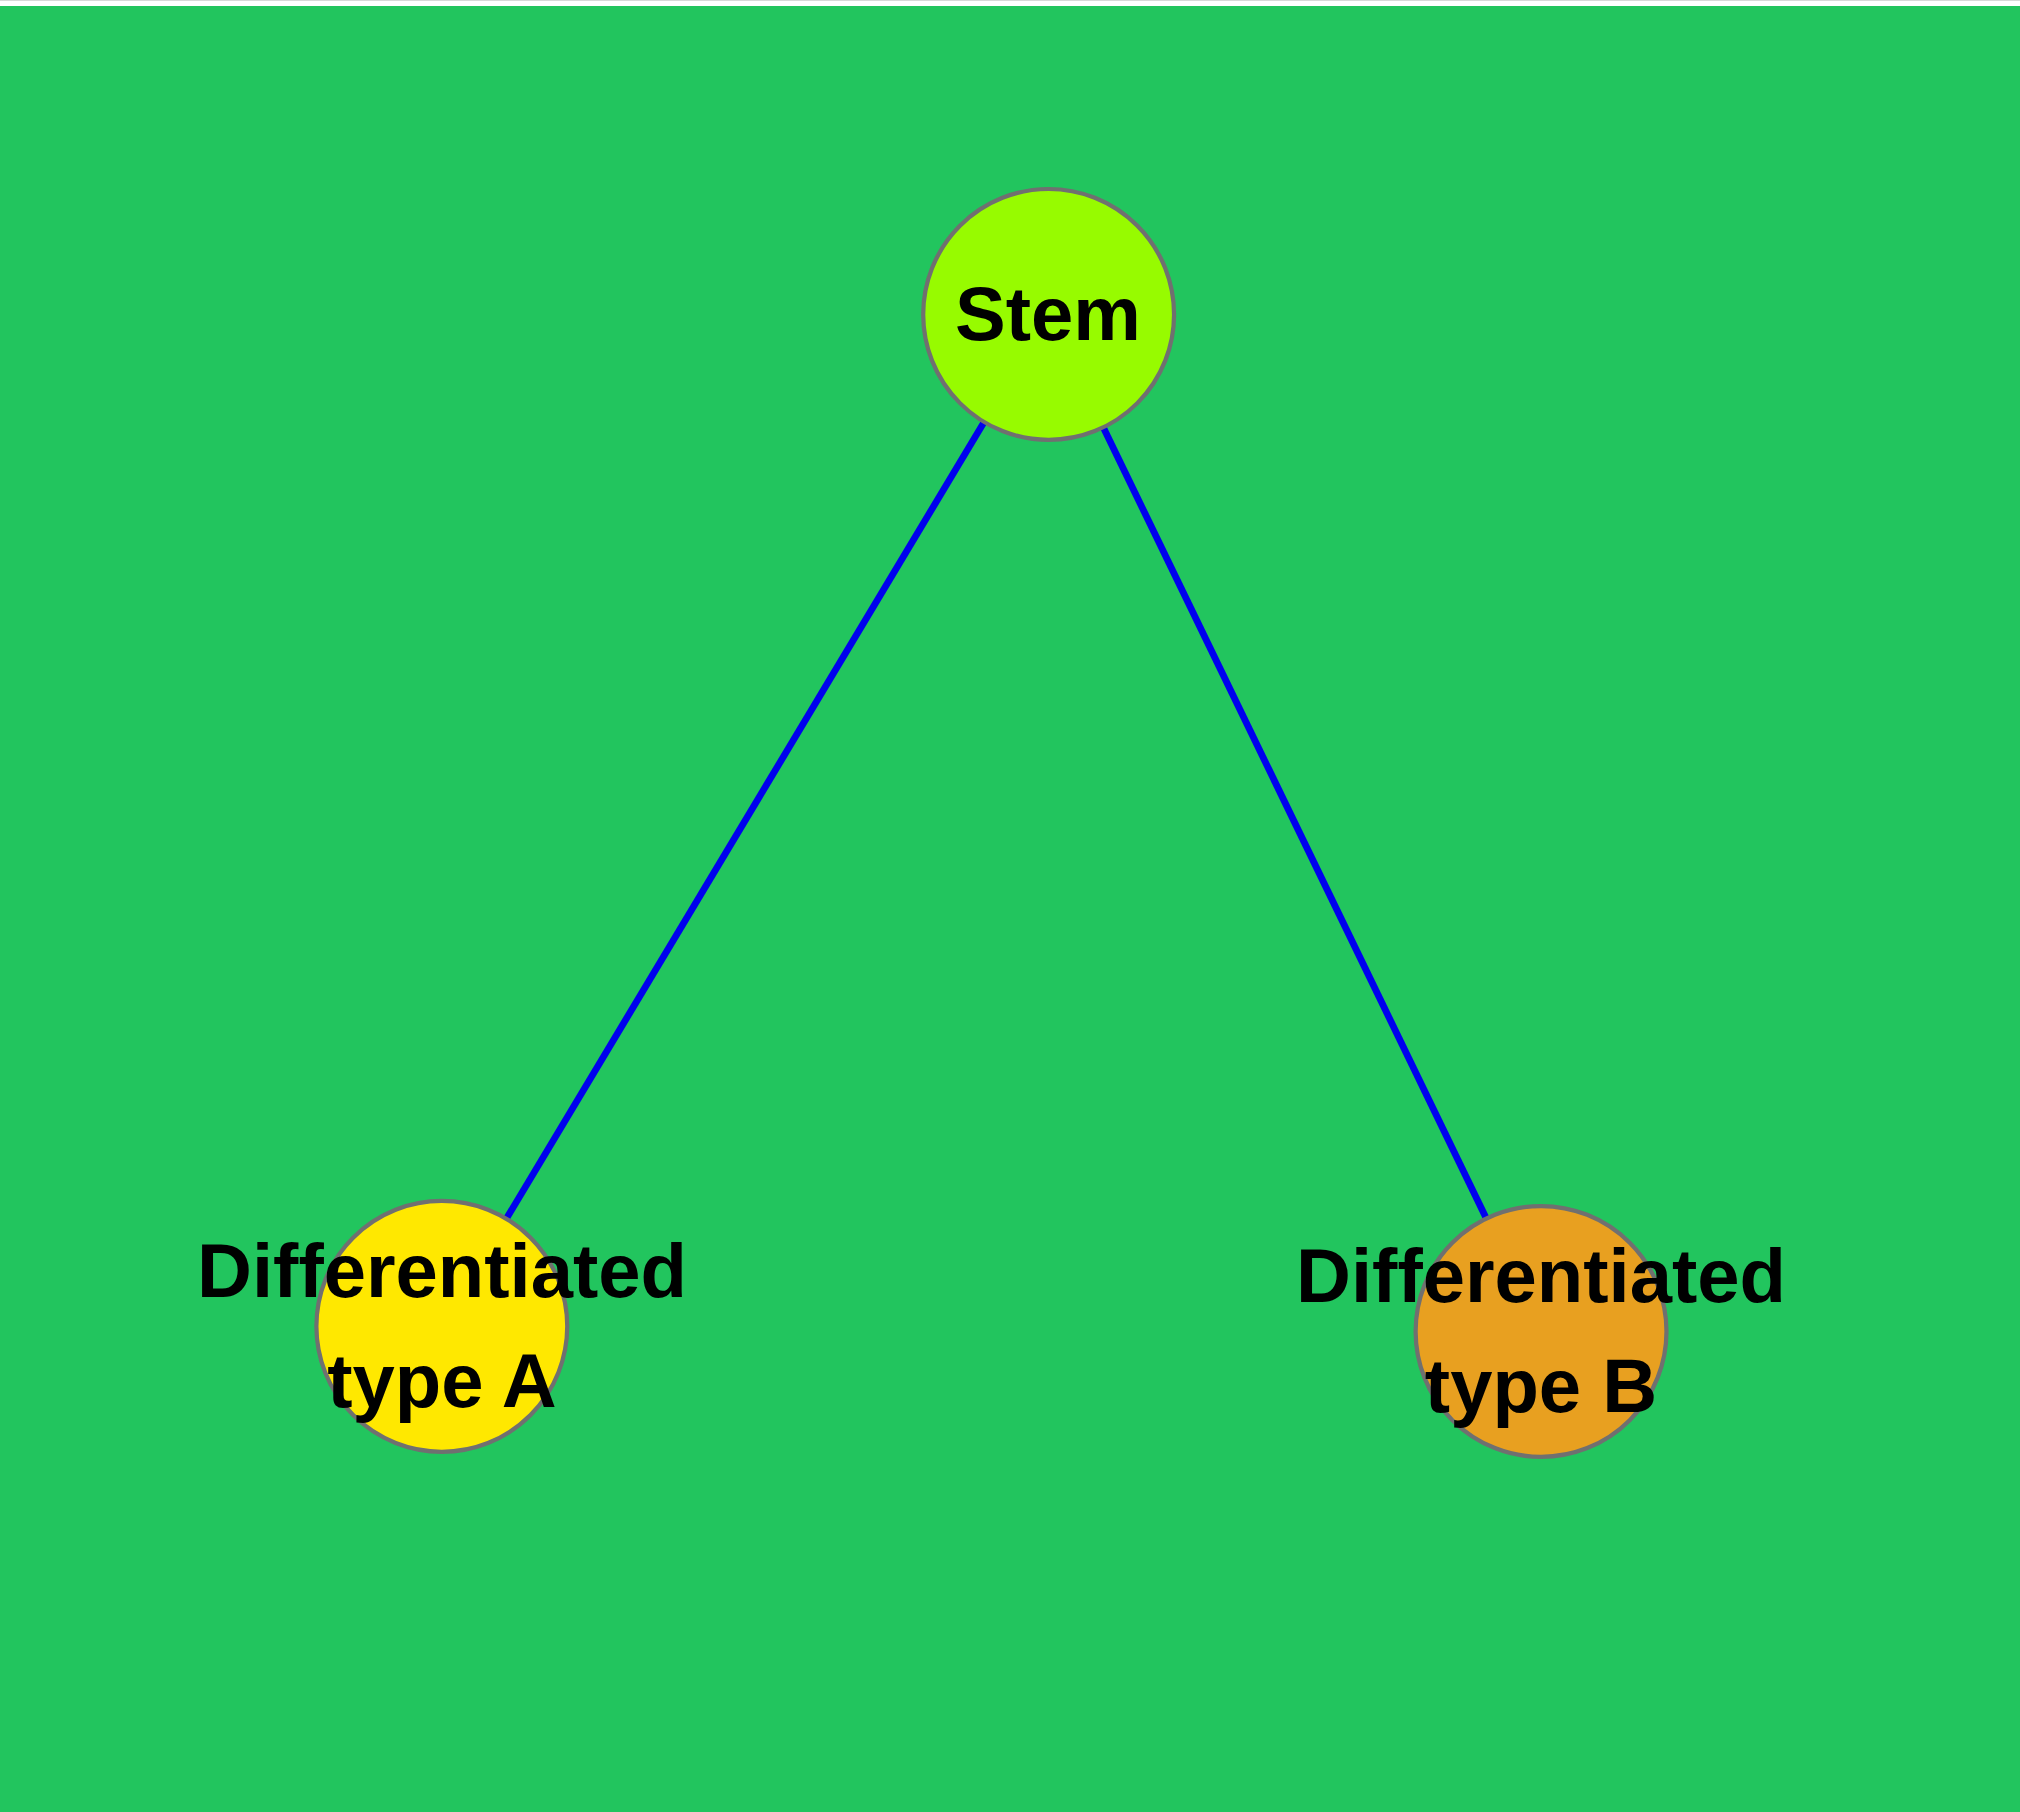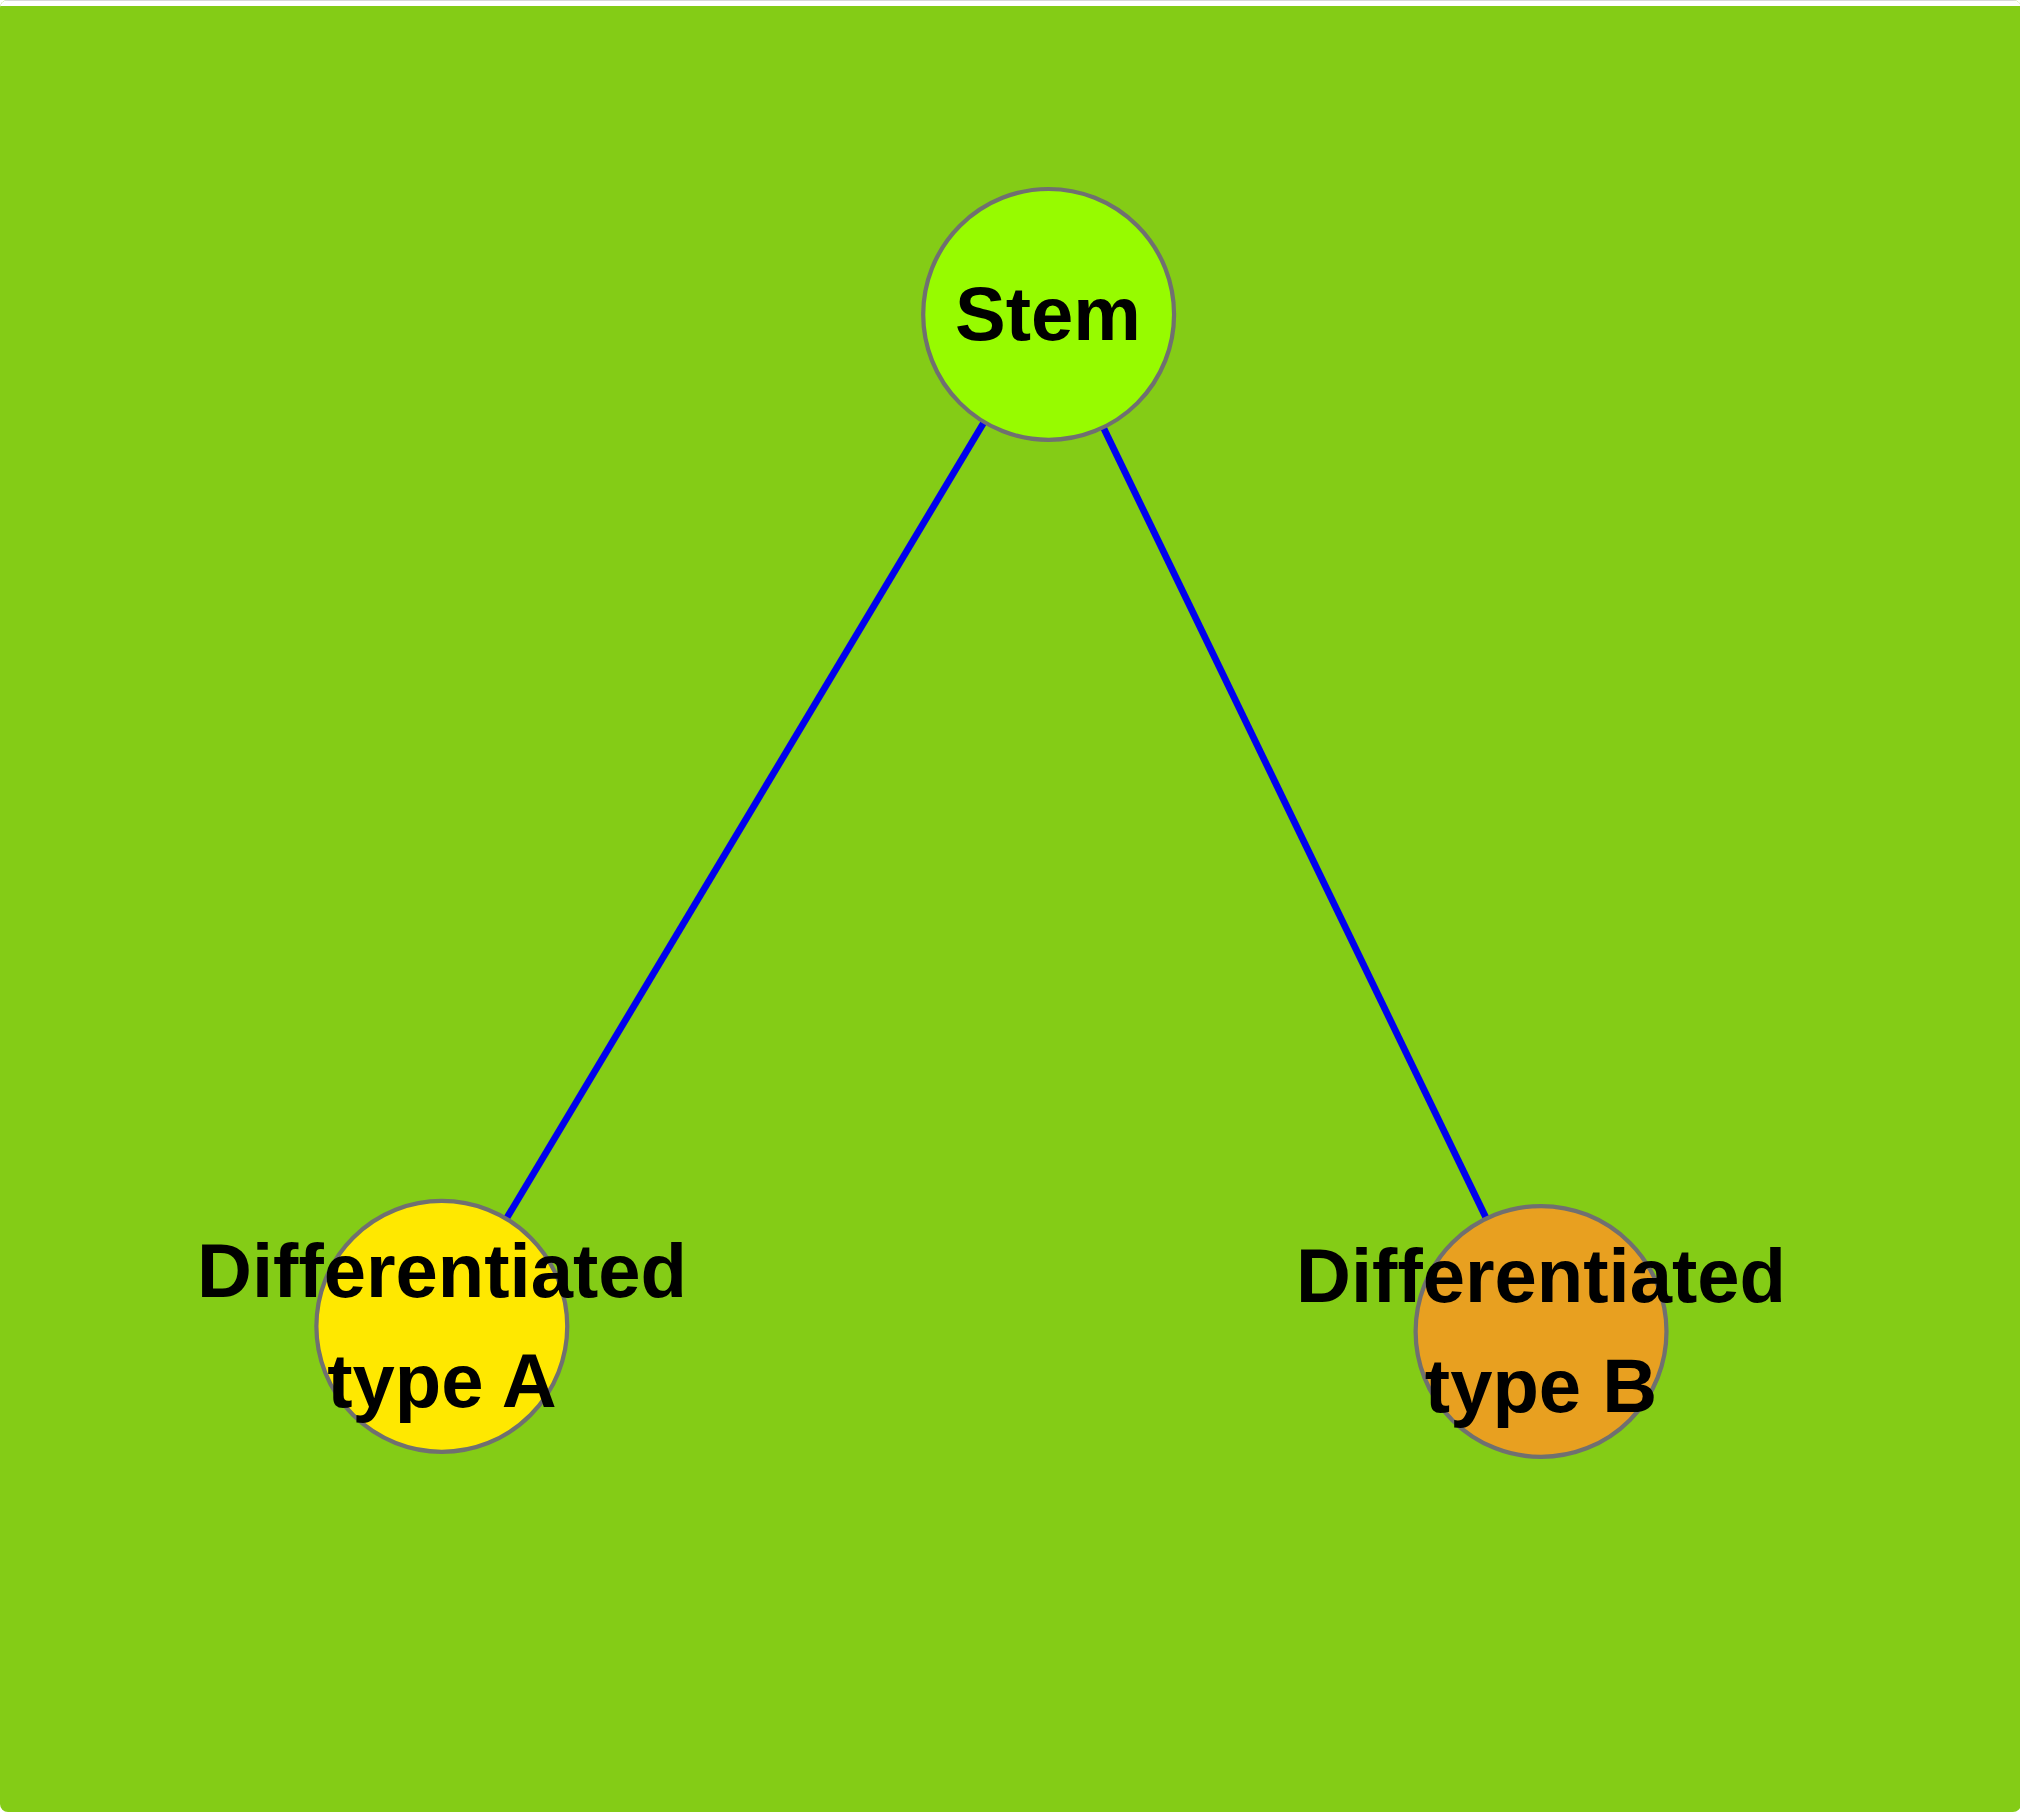--- a/index.html
+++ b/index.html
@@ -45,21 +45,21 @@
     font-size: 76px;
     line-height: 110px;
     white-space: pre-line;
     letter-spacing: 0;
     pointer-events: none;
   }
 </style>
 </head>
 <body>
 
-<div class="stage" style="background-color: #84cc16; border-radius: 8px;">
+<div class="stage" style="background-color: #22c55e;">
 
   <div class="top-strip" style="background-color: rgb(255, 255, 255); border-top-color: rgb(216, 216, 216);"></div>
 
   <svg class="graph" viewBox="0 0 2384 2138">
 
     <line x1="1237" y1="371" x2="521" y2="1565" stroke="#0000ee"></line>
 
     <line x1="1237" y1="371" x2="1818" y2="1571" stroke="#0000ee"></line>
 
     <circle cx="1237" cy="371" r="148" fill="#97fb00" stroke="#707070"></circle>

